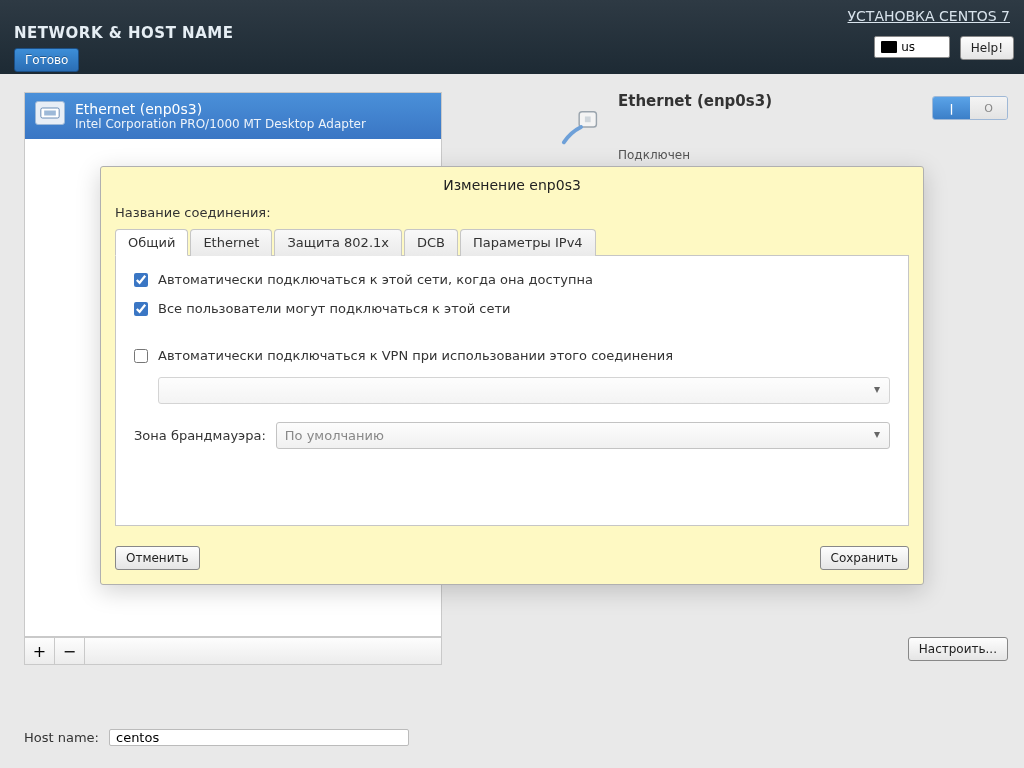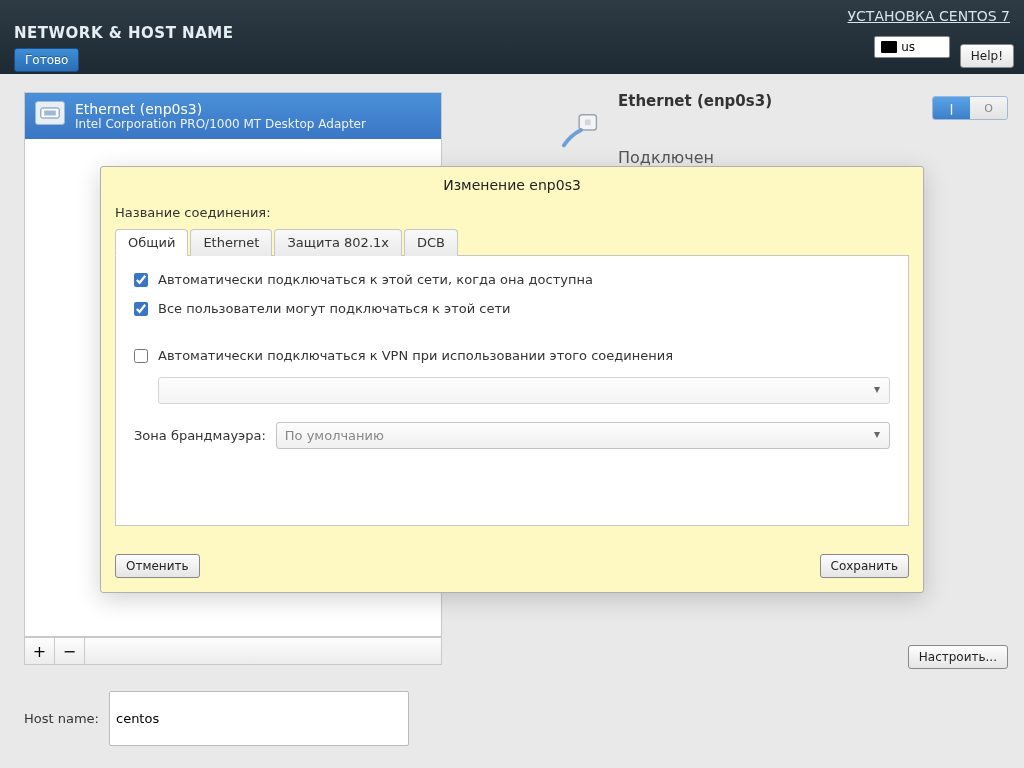--- a/index.html
+++ b/index.html
@@ -2,21 +2,21 @@
 <html><head>
 <meta charset="utf-8">
 <style>
 * { box-sizing: border-box; margin: 0; padding: 0; font-family: "DejaVu Sans", "Liberation Sans", Arial, sans-serif; }
 body { width: 1024px; height: 768px; background: #e9e9e9; overflow: hidden; font-size: 13px; color: #333; }
 
 
 .topbar { background: linear-gradient(#2e3a44, #1d2a34); color: #fff; height: 74px; padding: 24px 14px; position: relative; }
 .topbar .title { font-size: 15px; letter-spacing: 0.5px; font-weight: 600; color: #e6eef4; }
 .topbar .installer { position: absolute; right: 14px; top: 8px; font-size: 14px; color: #d8e3ec; text-decoration: underline; }
-.btn { display: inline-block; border: 1px solid #888; border-radius: 3px; background: linear-gradient(#fdfdfd,#e5e5e5); padding: 4px 10px; font-size: 12px; cursor: pointer; color: #222; margin-top: 8px; }
+.btn { display: inline-block; border: 1px solid #888; border-radius: 3px; background: linear-gradient(#fdfdfd,#e5e5e5); padding: 4px 10px; font-size: 12px; cursor: pointer; color: #222; }
 .btn-blue { background: linear-gradient(#3d8ed8,#2a6db4); color: #fff; border: 1px solid #1b4f86; text-shadow: 0 -1px 0 rgba(0,0,0,.3); }
 .done-btn { margin-top: 6px; }
 .lang-box { position: absolute; right: 74px; top: 36px; background: #fff; color: #000; border: 1px solid #888; border-radius: 2px; padding: 3px 34px 3px 6px; font-size: 12px; display: flex; align-items: center; gap: 4px; }
 .lang-box .kbd-icon { width: 16px; height: 12px; background: #000; border-radius: 1px; position: relative; display:inline-block; }
 .help-btn { position: absolute; right: 10px; top: 36px; }
 
 
 .main { position: relative; padding: 16px; height: calc(768px - 74px); }
 
 
@@ -27,32 +27,32 @@
 .net-item .nic-title { font-size: 14px; }
 .net-item .nic-sub { font-size: 12px; opacity: .9; }
 
 .addremove { position: absolute; left: 24px; top: 563px; width: 418px; height: 28px; border: 1px solid #c9c9c9; background: linear-gradient(#fdfdfd,#ececec); display:flex; }
 .addremove button { width: 30px; height: 100%; border: none; border-right: 1px solid #c9c9c9; background: transparent; font-size: 16px; cursor: pointer; }
 
 
 .net-summary { position: absolute; left: 560px; top: 18px; display: flex; align-items: center; gap: 12px; }
 .plug-icon { width: 46px; height: 36px; }
 .net-summary .t { font-size: 15px; font-weight: 600; }
-.net-summary .s { font-size: 16px; color: #555; margin-top: 38px; }
+.net-summary .s { font-size: 12px; color: #555; margin-top: 38px; }
 
 
 .toggle { position: absolute; right: 16px; top: 22px; width: 76px; height: 24px; border-radius: 3px; border: 1px solid #9fb8d6; background: #cfe0f2; display: flex; cursor: pointer; overflow:hidden; }
 .toggle .on { flex: 1; background: linear-gradient(#5aa3e8,#3c7fc8); color: #fff; display:flex; align-items:center; justify-content:center; font-size:11px; font-weight:bold; }
 .toggle .off { flex: 1; background: linear-gradient(#f4f4f4,#e3e3e3); color:#888; display:flex; align-items:center; justify-content:center; font-size:11px; }
 
 .configure-btn { position: absolute; right: 16px; top: 563px; }
 
 
 .hostname-row { position: absolute; left: 24px; bottom: 22px; display: flex; align-items: center; gap: 10px; }
-.hostname-row input { width: 300px; padding: 19px 6px; border: 1px solid #bbb; border-radius: 2px; font-size: 13px; background:#fff; }
+.hostname-row input { width: 300px; padding: 0 6px; border: 1px solid #bbb; border-radius: 2px; font-size: 13px; background:#fff; }
 
 
 .dialog { position: absolute; left: 100px; top: 92px; width: 824px; background: #fef9c3; border: 1px solid #b0b0b0; border-radius: 3px; box-shadow: 0 6px 24px rgba(0,0,0,.18); z-index: 10; }
 .dialog-title { text-align: center; font-size: 14px; padding: 10px 0 8px; color: #222; }
 .dialog-body { padding: 4px 14px 10px; }
 .row { display: flex; align-items: center; gap: 10px; margin-bottom: 8px; }
 .row label.lab { font-size: 13px; color: #333; }
 .row input.text { flex: 1; padding: 4px 6px; border: 1px solid #bbb; border-radius: 2px; font-size: 13px; }
 .row input.text.sel { background: #3a76c4; color: #fff; }
 
@@ -135,20 +135,21 @@
     <div class="dialog-body">
       <div class="row">
         <label class="lab">Название соединения:</label>
       </div>
 
       <div class="tabs">
         <div class="tab active">Общий</div>
         <div class="tab">Ethernet</div>
         <div class="tab">Защита 802.1x</div>
         <div class="tab">DCB</div>
+        <div class="tab">Параметры IPv4</div>
       </div>
 
       <div class="tabpanel">
         <div class="check-row">
           <input type="checkbox" checked="" style="">
           <span>Автоматически подключаться к этой сети, когда она доступна</span>
         </div>
         <div class="check-row">
           <input type="checkbox" checked="" style="">
           <span>Все пользователи могут подключаться к этой сети</span>

